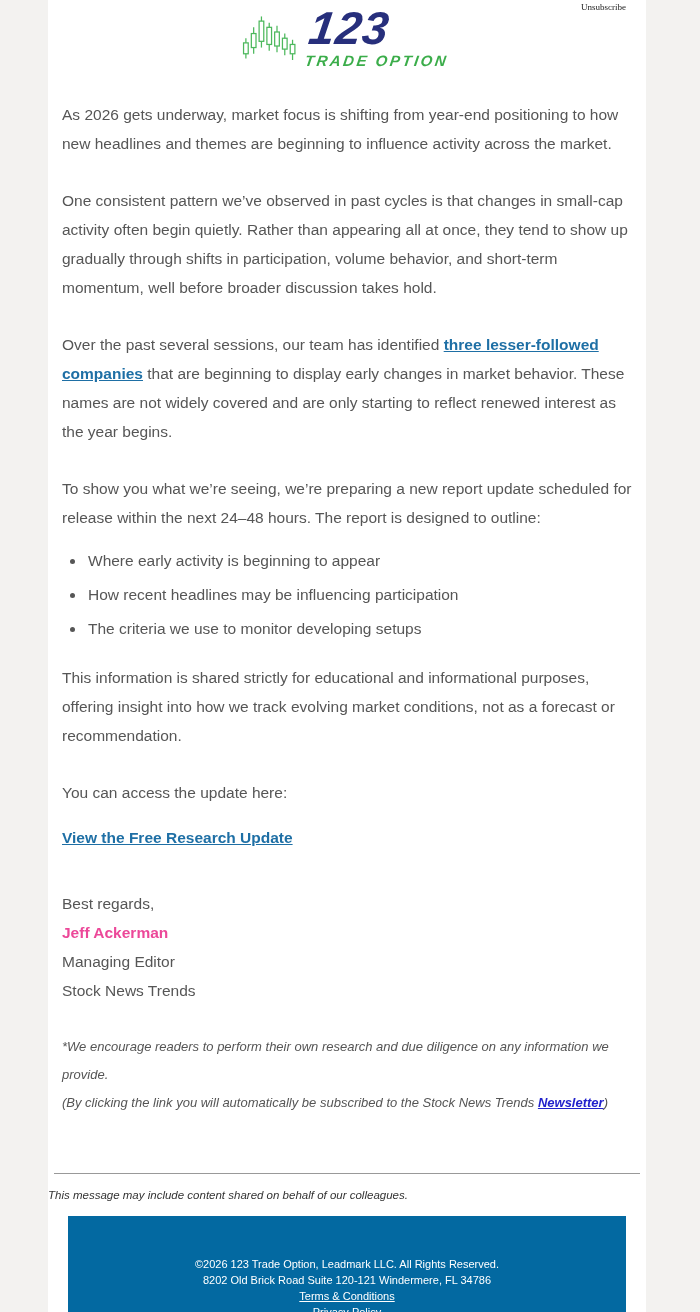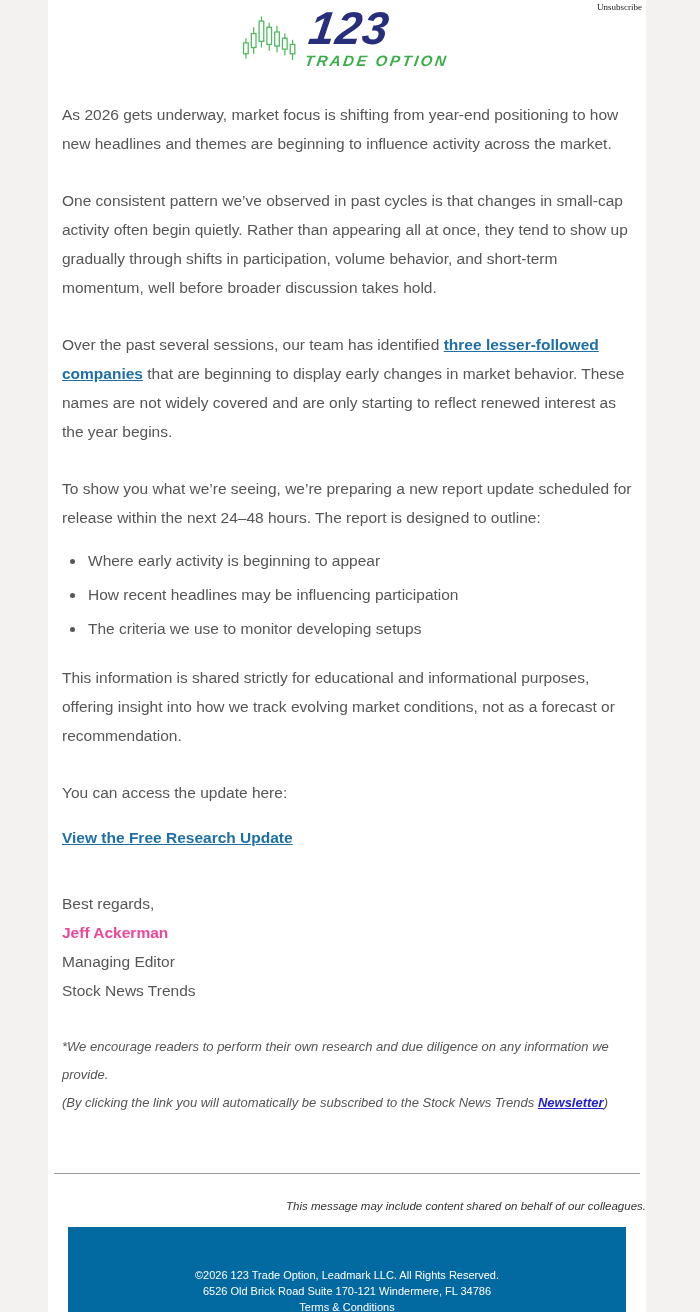--- a/index.html
+++ b/index.html
@@ -10,21 +10,21 @@
     font-family: "Liberation Sans", sans-serif;
     position: relative;
     overflow: hidden;
   }
   .email-col {
     position: absolute; left: 48px; top: 0;
     width: 598px; height: 1312px;
     background: #ffffff;
   }
   .unsub-top {
-    position: absolute; top: 2px; right: 4px;
+    position: absolute; top: 2px; right: 20px;
     font-family: "Liberation Serif", serif;
     font-size: 9px; color: #222222;
     text-decoration: none; cursor: pointer;
   }
   .logo-wrap {
     display: flex; justify-content: center; align-items: center;
     gap: 10px; padding-top: 6px; height: 72px;
   }
   .logo-text { display: flex; flex-direction: column; transform: skewX(-8deg); }
   .logo-number {
@@ -49,22 +49,22 @@
   .sig { margin-top: 37px; }
   .sig div { line-height: 29px; }
   .sig-name { font-weight: bold; color: #ec4899; }
   .disclaimer {
     margin-top: 28px;
     font-style: italic; font-size: 13px; line-height: 28px; color: #555555;
   }
   a.newsletter-link { color: #2222cc; font-weight: bold; text-decoration: underline; cursor: pointer; }
   .divider { border: 0; border-top: 1px solid #999999; margin: 56px 6px 0 6px; }
   .notice {
-    text-align: right; font-style: italic;
-    font-size: 11.5px; color: #333333; margin-top: 26px;
+    text-align: left; font-style: italic;
+    font-size: 11.5px; color: #333333; margin-top: 15px;
   }
   .footer-box {
     margin: 15px 20px 0 20px;
     background: #0369a1;
     color: #ffffff;
     text-align: center;
     font-size: 11px; line-height: 16px;
     padding-top: 40px;
     height: 145px;
   }
@@ -138,19 +138,19 @@
     </div>
 
   </div>
 
   <hr class="divider">
 
   <div class="notice">This message may include content shared on behalf of our colleagues.</div>
 
   <div class="footer-box">
     <div>©2026 123 Trade Option, Leadmark LLC. All Rights Reserved.</div>
-    <div>6526 Old Brick Road Suite 170-121 Windermere, FL 34786</div>
+    <div>8202 Old Brick Road Suite 120-121 Windermere, FL 34786</div>
     <div><a>Terms &amp; Conditions</a></div>
     <div><a>Privacy Policy</a></div>
     <div class="footer-unsub">You can unsubscribe here any time.</div>
   </div>
 
 </div>
 
 </body></html>

